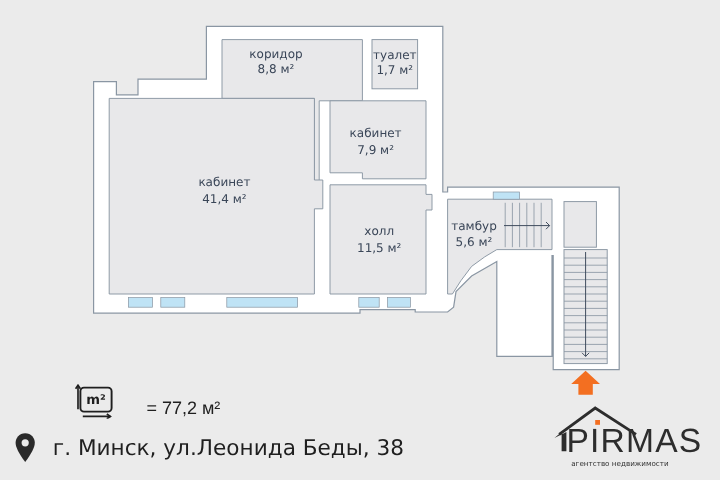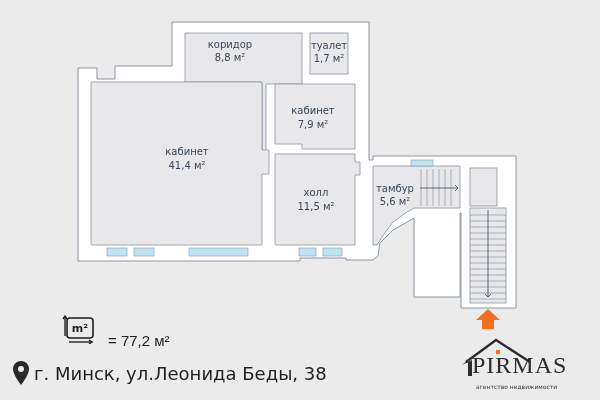--- a/index.html
+++ b/index.html
@@ -1,24 +1,24 @@
 <!DOCTYPE html>
 <html><head>
 <meta charset="utf-8">
 <style>
   html, body { margin:0; padding:0; }
   body { width:600px; height:400px; background:#ebebeb; position:relative; overflow:hidden; font-family:"Liberation Sans", "DejaVu Sans", sans-serif; }
   #plan { position:absolute; left:0; top:0; }
   .room-label { font-family:"DejaVu Sans", sans-serif; font-size:10px; fill:#3a4658; text-anchor:middle; }
-  .area-row { position:absolute; left:62px; top:308px; display:flex; align-items:center; gap:10px; }
+  .area-row { position:absolute; left:62px; top:308px; display:flex; align-items:flex-end; gap:24px; }
   .area-text { font-size:15px; color:#1f1f1f;margin-top:24px; }
-  .addr-row { position:absolute; left:12px; top:360px; display:flex; align-items:center; gap:4px; }
+  .addr-row { position:absolute; left:12px; top:360px; display:flex; align-items:center; gap:14px; }
   .addr-text { font-size:18px; color:#1f1f1f; font-family:"DejaVu Sans", sans-serif; }
   .logo { position:absolute; left:458px; top:338px; width:115px; height:60px; }
-  .logo-name { position:absolute; left:14px; top:14px; font-size:24px; letter-spacing:1px; color:#2d2d2d; font-family:Liberation Serif, serif; font-weight:300; }
+  .logo-name { position:absolute; left:14px; top:14px; font-size:28px; letter-spacing:1px; color:#2d2d2d; font-family:Liberation Sans, sans-serif; font-weight:300; }
   .logo-sub { position:absolute; left:18px; top:45px; font-size:6px; color:#333; font-family:"DejaVu Sans", sans-serif; white-space:nowrap; }
 </style>
 </head>
 <body>
 
 <svg id="plan" width="600" height="400" viewBox="0 0 600 400">
 
   <g fill="#ffffff" stroke="#8a96a3" stroke-width="1">
 
     <path d="M172 22 L369 22 L369 160 L373 160 L373 156 L516 156 L516 308 L461 308 L461 213 L460 213 L460 297 L458 297 L414 297 L414 218 L393 230 L380 243 L378 256 L373 260 L346 260 L346 258 L300 258 L300 261 L78 261 L78 68 L97 68 L97 79 L115 79 L115 66 L172 66 Z"></path>

